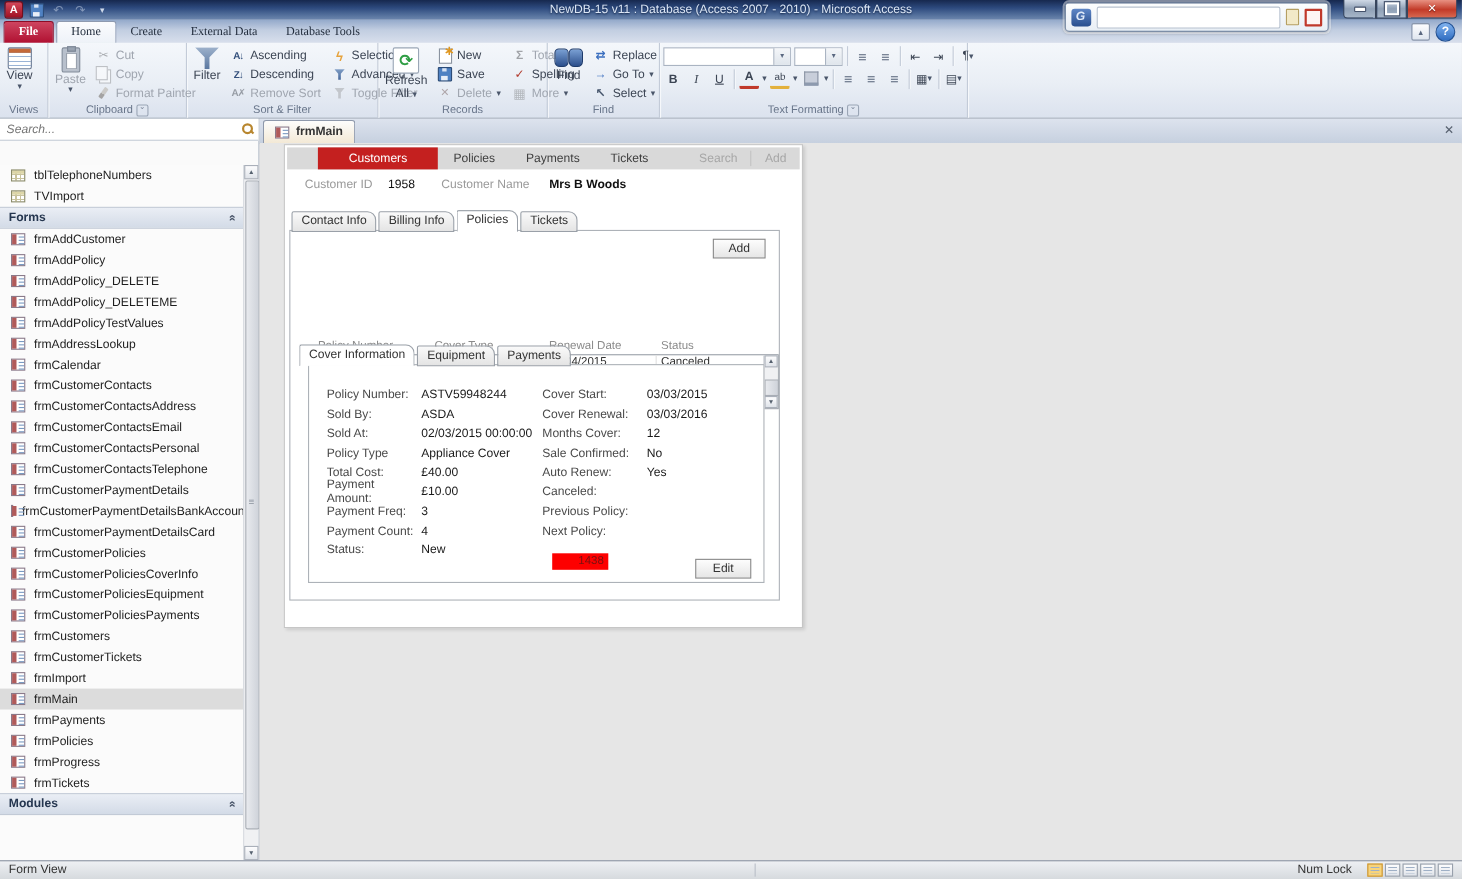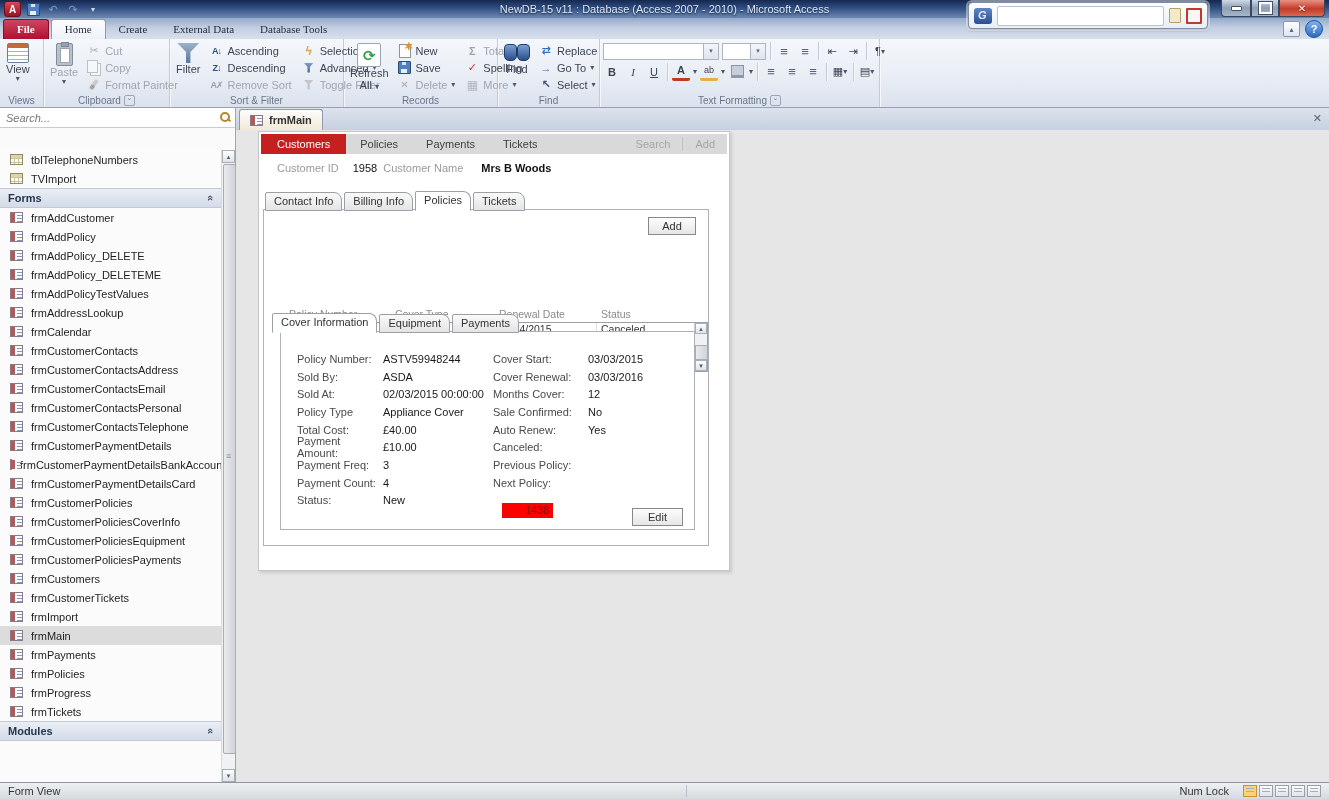--- a/index.html
+++ b/index.html
@@ -160,28 +160,28 @@
   .doctab{height:20px;display:flex;align-items:center;gap:6px;padding:0 10px;border:1px solid #8f99ab;border-bottom:none;border-radius:3px 3px 0 0;
     background:linear-gradient(#fdfdfc,#f3e9d6);font-weight:bold;color:#333;}
   .doc-close{position:absolute;right:7px;top:4px;color:#5a6472;font-size:11px;font-weight:bold;}
   .doc-close::before{content:"✕";}
   .doccontent{position:absolute;left:0;top:22px;right:0;bottom:0;background:#e6e6e6;}
   
   .formpage{position:absolute;left:22px;top:1px;width:472px;height:440px;background:#fff;border:1px solid #c6c6c6;
     box-shadow:2px 2px 3px rgba(0,0,0,.12);box-sizing:border-box;}
   .fhdr{position:absolute;left:2px;top:2px;right:2px;height:20px;background:#d9d9d9;display:flex;align-items:center;}
   .fhdr .navbtn{padding:0 14px;height:20px;line-height:20px;color:#3f3f3f;}
-  .fhdr .navbtn.active{background:#c4201f;color:#fff;padding:0 16px;}
+  .fhdr .navbtn.active{background:#c4201f;color:#fff;padding:0 28px;margin-left:28px;}
   .fhdr .spacer{flex:1;}
   .fhdr .aux{padding:0 12px;color:#a6a6a6;height:20px;line-height:20px;}
   .fhdr .vdiv{width:1px;height:14px;background:#c2c2c2;}
   .custrow{position:absolute;left:18px;top:29px;height:14px;display:flex;align-items:center;}
   .clabel{color:#9a9a9a;}
   .cid{color:#111;margin-left:14px;}
-  .clabel2{color:#9a9a9a;margin-left:6px;}
+  .clabel2{color:#9a9a9a;margin-left:24px;}
   .cname{color:#111;font-weight:bold;margin-left:18px;}
   
   .tabstrip{position:absolute;display:flex;align-items:flex-end;z-index:3;}
   .stab{height:17px;line-height:17px;padding:0 8px;background:linear-gradient(#fafafa,#e4e4e4);border:1px solid #9aa0a8;
     border-radius:2px 8px 0 0;margin-right:2px;color:#333;margin-bottom:-1px;}
   .stab.active{background:#fff;border-bottom:1px solid #fff;height:18px;z-index:4;}
   .panel{position:absolute;border:1px solid #adb2b8;background:#fff;box-sizing:border-box;}
   
   .gridheads{position:absolute;left:20px;top:98px;display:grid;grid-template-columns:106px 104px 102px 100px;color:#8a8a8a;font-size:10.5px;}
   .gridheads span{padding-left:5px;}

